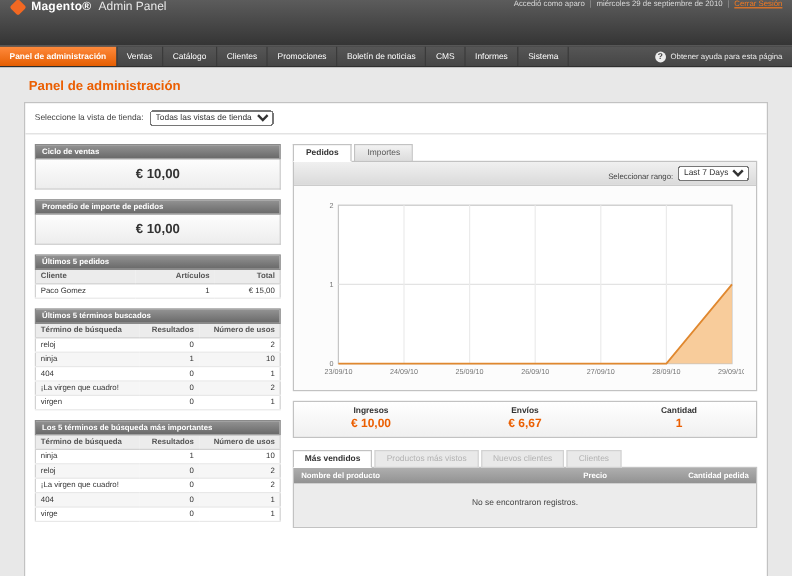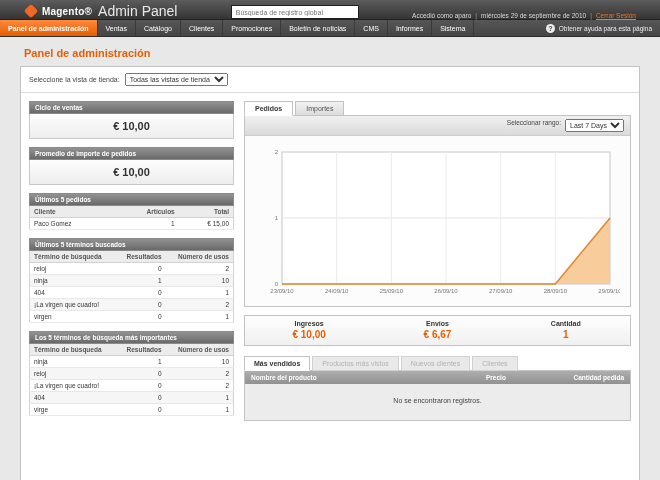--- a/index.html
+++ b/index.html
@@ -1,24 +1,24 @@
 <!DOCTYPE html>
 <html><head>
 <meta charset="utf-8">
 <style>
   *{margin:0;padding:0;box-sizing:border-box;}
   html,body{width:660px;height:480px;}
   body{font-family:"Liberation Sans",sans-serif;background:#e8e8e8;overflow:hidden;font-size:7px;color:#333;}
 
   
-  .topbar{height:20px;background:linear-gradient(#5c5c5c,#343434);display:flex;align-items:flex-end;justify-content:space-between;padding:0 24px;border-bottom:1px solid #222;}
+  .topbar{height:39px;background:linear-gradient(#5c5c5c,#343434);display:flex;align-items:flex-start;justify-content:space-between;padding:0 8px;border-bottom:1px solid #222;}
   .logo{display:flex;align-items:center;gap:4px;cursor:pointer;}
   .logo-icon{width:10px;height:10px;background:#f26822;transform:rotate(45deg);border-radius:2px;flex:none;margin:0 2px;}
   .logo-text{color:#fff;font-size:10px;font-weight:bold;letter-spacing:.2px;}
-  .logo-sub{color:#e8e8e8;font-size:14px;margin-left:2px;}
+  .logo-sub{color:#e8e8e8;font-size:10px;margin-left:2px;}
   .global-search{width:128px;height:14px;font-size:7px;border:1px solid #1f1f1f;padding:1px 4px;background:#fff;color:#666;font-family:"Liberation Sans",sans-serif;}
   .session{display:flex;align-items:center;gap:4px;color:#d9d9d9;font-size:6.5px;white-space:nowrap;}
   .session .sep{color:#9a9a9a;}
   .logout{color:#f47920;text-decoration:underline;cursor:pointer;}
 
   
   .navbar{height:17px;background:linear-gradient(#565656,#454545);display:flex;align-items:stretch;justify-content:space-between;padding-right:8px;border-bottom:1px solid #2e2e2e;}
   .nav-items{display:flex;}
   .nav-item{color:#fff;font-size:7px;display:flex;align-items:center;padding:0 8px;border-right:1px solid #3a3a3a;cursor:pointer;white-space:nowrap;}
   .nav-item.active{background:linear-gradient(#ff8a3c,#e55e02);font-weight:bold;}
@@ -45,21 +45,21 @@
   .mini-table td{padding:2px 4px;color:#333;border-bottom:1px solid #e8e8e8;background:#fff;}
   .mini-table tr:nth-child(even) td{background:#f6f6f6;}
   .mini-table .num{text-align:right;}
   .term{color:#3a5e83;}
 
   
   .tabs,.bottom-tabs{display:flex;gap:2px;margin-bottom:-1px;position:relative;z-index:2;}
   .tab{font-size:7px;padding:3px 10px;border:1px solid #c2c2c2;background:linear-gradient(#f2f2f2,#dcdcdc);color:#555;cursor:pointer;}
   .tab.active{background:#fff;border-bottom-color:#fff;font-weight:bold;color:#333;}
   .dash-box{border:1px solid #c2c2c2;background:#fff;}
-  .range-bar{background:linear-gradient(#f0f0f0,#dadada);border-bottom:1px solid #ccc;padding:3px 6px;display:flex;justify-content:flex-end;align-items:flex-start;gap:4px;font-size:6.5px;color:#444;}
+  .range-bar{background:linear-gradient(#f0f0f0,#dadada);border-bottom:1px solid #ccc;padding:3px 6px;display:flex;justify-content:flex-end;align-items:flex-end;gap:4px;font-size:6.5px;color:#444;}
   .chart-wrap{padding:8px 8px 4px;display:flex;justify-content:center;background:#fcfcfc;}
 
   .stats-row{display:flex;border:1px solid #c2c2c2;margin-top:8px;background:linear-gradient(#ffffff,#f0f0f0);}
   .stat{flex:1;text-align:center;padding:4px 0 5px;}
   .stat-label{font-size:7px;font-weight:bold;color:#333;}
   .stat-value{font-size:10px;font-weight:bold;color:#eb5e00;margin-top:2px;}
 
   .bottom-tabs{margin-top:10px;}
   .btab{font-size:7px;padding:3px 9px;border:1px solid #d2d2d2;background:#e9e9e9;color:#b2b2b2;cursor:pointer;white-space:nowrap;}
   .btab.active{background:#fff;border-color:#c2c2c2;border-bottom-color:#fff;color:#333;font-weight:bold;}
@@ -74,21 +74,20 @@
 </style>
 </head>
 <body>
 
 <header class="topbar">
   <div class="logo">
     <span class="logo-icon"></span>
     <span class="logo-text">Magento®</span>
     <span class="logo-sub">Admin Panel</span>
   </div>
-  <input class="global-search" type="text" placeholder="Búsqueda de registro global" style="">
   <div class="session">
     <span>Accedió como aparo</span>
     <span class="sep">|</span>
     <span>miércoles 29 de septiembre de 2010</span>
     <span class="sep">|</span>
     <a class="logout">Cerrar Sesión</a>
   </div>
 </header>
 
 <nav class="navbar">

